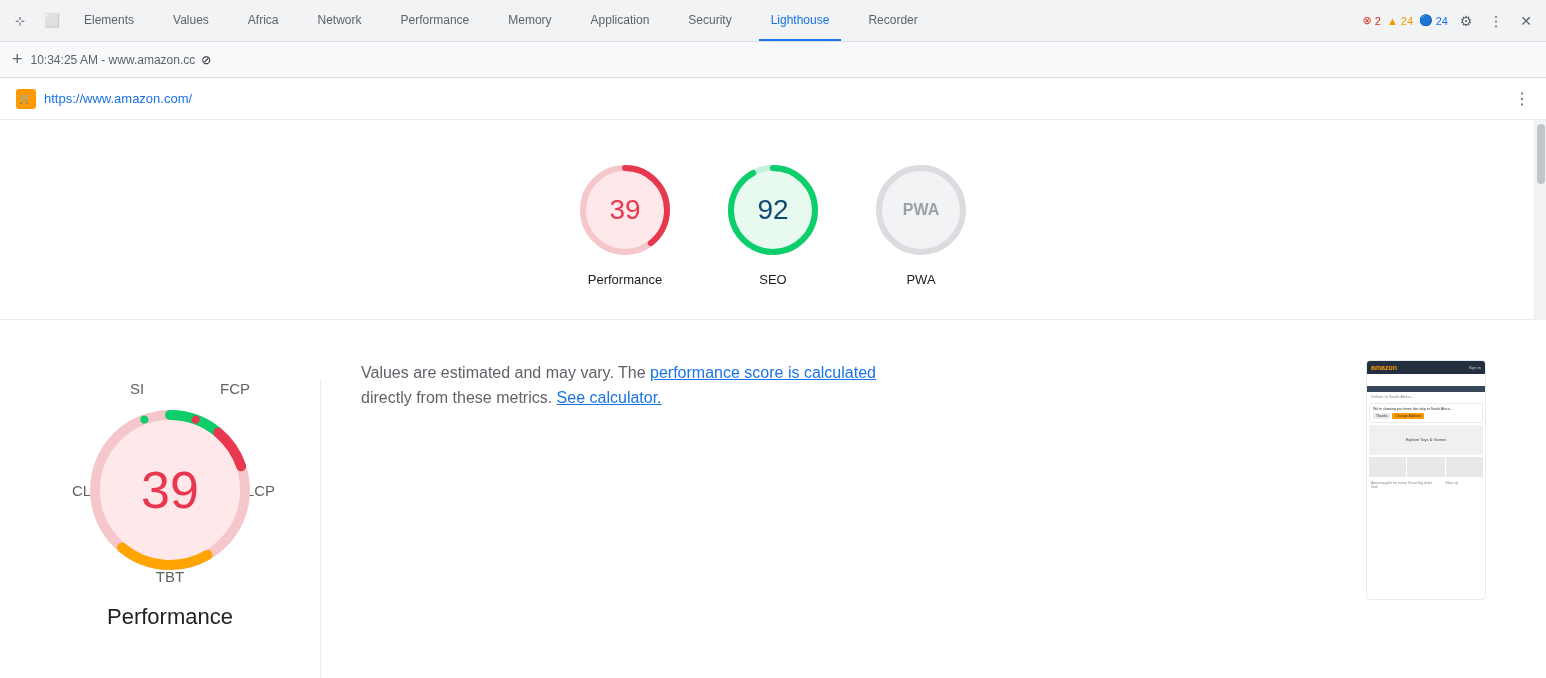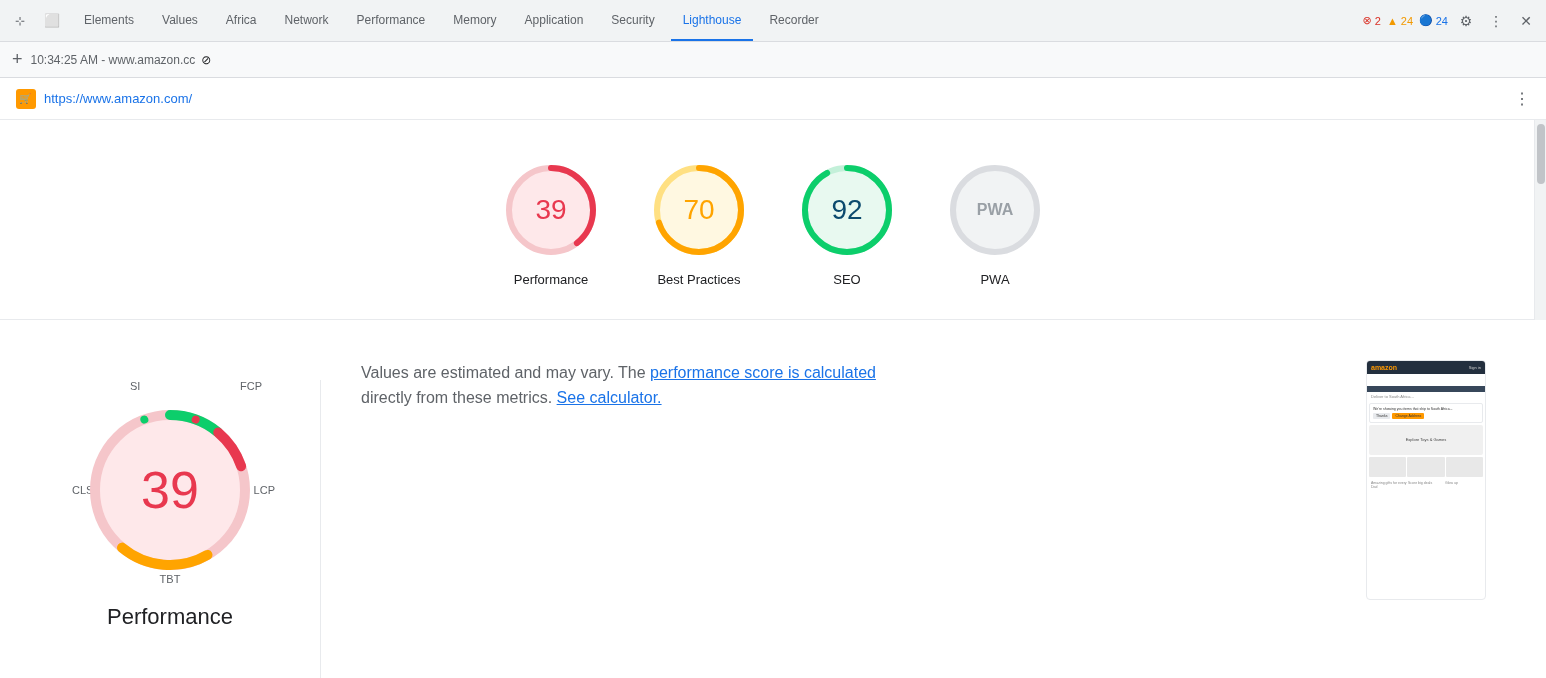--- a/index.html
+++ b/index.html
@@ -6,21 +6,21 @@
     body { font-family: -apple-system, 'Segoe UI', Arial, sans-serif; background: #fff; width: 1546px; height: 678px; overflow: hidden; font-size: 13px; }
 
     
     .devtools-topbar {
       display: flex; align-items: center; background: #f1f3f4; border-bottom: 1px solid #dadce0;
       height: 42px; padding: 0 8px; gap: 0;
     }
     .devtools-icons { display: flex; align-items: center; gap: 8px; margin-right: 8px; }
     .icon-btn { width: 24px; height: 24px; display: flex; align-items: center; justify-content: center; cursor: pointer; border-radius: 3px; color: #5f6368; font-size: 14px; }
 
-    .tab-list { display: flex; align-items: flex-end; height: 100%; gap: 4px; flex: 1; }
+    .tab-list { display: flex; align-items: flex-end; height: 100%; gap: 15px; flex: 1; }
     .tab-item {
       display: flex; align-items: center; height: 100%; padding: 0 12px;
       color: #5f6368; font-size: 12px; cursor: pointer; border-bottom: 2px solid transparent;
       white-space: nowrap; position: relative;
     }
     .tab-item.active { color: #1a73e8; border-bottom-color: #1a73e8; }
 
     .topbar-right { display: flex; align-items: center; gap: 6px; margin-left: 8px; }
     .error-badge { display: flex; align-items: center; gap: 3px; font-size: 11px; }
     .badge-red { color: #d93025; }
@@ -65,24 +65,24 @@
     .score-label { font-size: 13px; color: #202124; text-align: center; line-height: 1.3; }
 
     .score-circle-inner {
       position: absolute; top: 8px; left: 8px; right: 8px; bottom: 8px;
       border-radius: 50%;
     }
 
     
     .perf-detail { display: flex; padding: 40px 60px; gap: 40px; justify-content: center; }
     .gauge-label {
-      position: absolute; font-size: 11px; color: #5f6368;
+      position: absolute; font-size: 15px; color: #5f6368;
     }
     .label-si { top: 20px; left: 70px; }
-    .label-fcp { top: 20px; right: 18px; }
+    .label-fcp { top: 20px; right: 30px; }
     .label-lcp { right: 5px; top: 50%; transform: translateY(-50%); margin-top: -10px; }
     .label-tbt { bottom: 55px; left: 50%; transform: translateX(-50%); }
     .label-cls { left: 12px; top: 50%; transform: translateY(-50%); margin-top: -10px; }
 
     .perf-info { flex: 1; max-width: 520px; }
     .perf-note { font-size: 16px; color: #5f6368; line-height: 1.6; }
     .perf-note a { color: #1a73e8; text-decoration: underline; cursor: pointer; }
 
     .perf-screenshot { margin-left: auto; flex-shrink: 0; }
     .screenshot-img {
@@ -188,31 +188,20 @@
         <svg width="100" height="100" viewBox="0 0 100 100">
           <circle cx="50" cy="50" r="42" fill="none" stroke="#f5c6ca" stroke-width="6"></circle>
           <circle cx="50" cy="50" r="42" fill="none" stroke="#e8384f" stroke-width="6" stroke-dasharray="263.9" stroke-dashoffset="160.0" stroke-linecap="round"></circle>
         </svg>
         <span class="score-number" style="color:#e8384f;">39</span>
       </div>
       <span class="score-label">Performance</span>
     </div>
 
 
-    <div class="score-item">
-      <div class="score-circle-wrapper">
-        <div class="score-circle-inner" style="background:#fff8e1;"></div>
-        <svg width="100" height="100" viewBox="0 0 100 100">
-          <circle cx="50" cy="50" r="42" fill="none" stroke="#ffe082" stroke-width="6"></circle>
-          <circle cx="50" cy="50" r="42" fill="none" stroke="#ffa400" stroke-width="6" stroke-dasharray="263.9" stroke-dashoffset="79.2" stroke-linecap="round"></circle>
-        </svg>
-        <span class="score-number" style="color:#ffa400;">70</span>
-      </div>
-      <span class="score-label">Best Practices</span>
-    </div>
 
     <div class="score-item">
       <div class="score-circle-wrapper">
         <div class="score-circle-inner" style="background:#e8f9f0;"></div>
         <svg width="100" height="100" viewBox="0 0 100 100">
           <circle cx="50" cy="50" r="42" fill="none" stroke="#c3f0d9" stroke-width="6"></circle>
           <circle cx="50" cy="50" r="42" fill="none" stroke="#0cce6b" stroke-width="6" stroke-dasharray="263.9" stroke-dashoffset="21.1" stroke-linecap="round"></circle>
         </svg>
         <span class="score-number" style="color:#0c4a6e;">92</span>
       </div>

